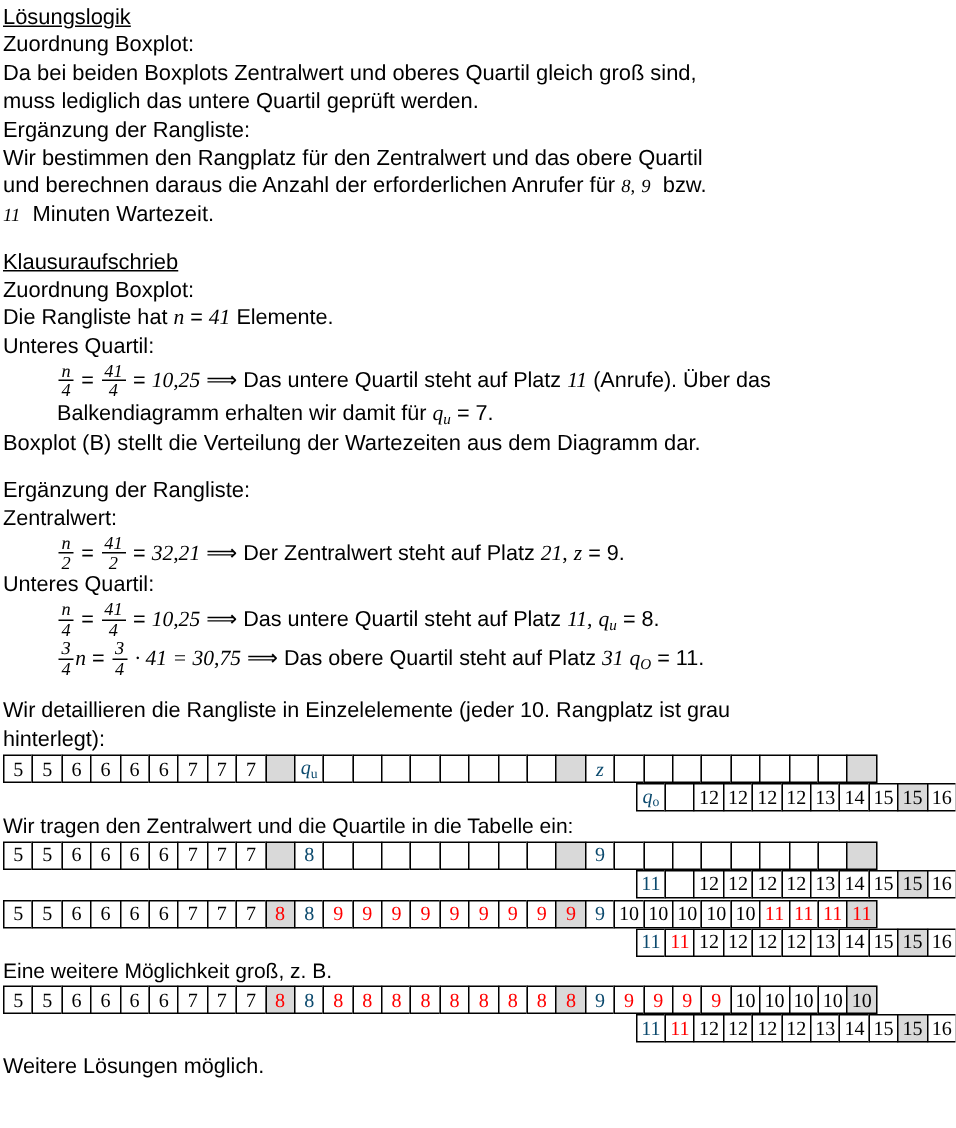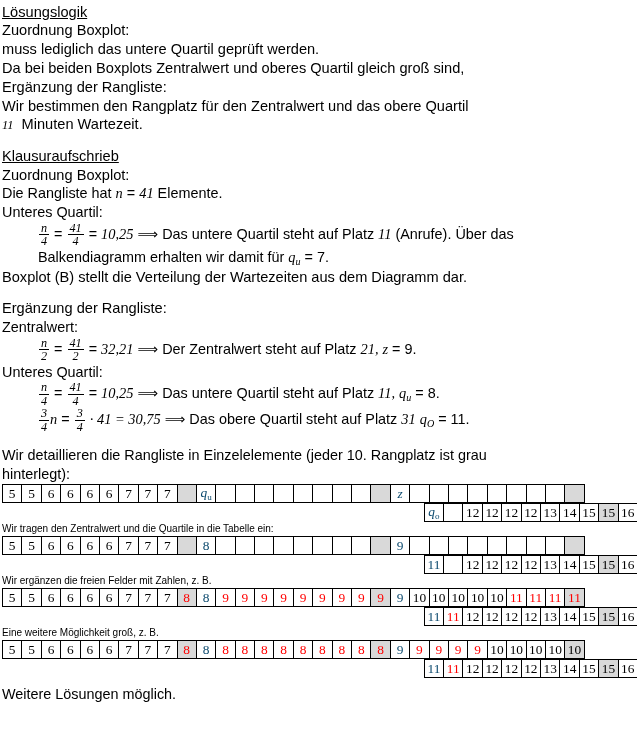--- a/index.html
+++ b/index.html
@@ -83,33 +83,34 @@
     align-items: center;
     justify-content: center;
     overflow: hidden;
     background: #ffffff;
   }
   .cell.gray { background: #d9d9d9; }
   .cell.red { color: #ff0000; }
   .cell.blue { color: #0c4a6e; }
   .row2 { margin-left: 408px; justify-content: flex-end; }
   .tbl-block { margin-top: 1px; }
-  .lbl { font-size: 10px; line-height: 1.30; }
+  .lbl { font-size: 14px; line-height: 1.30; }
 </style>
 </head>
 <body>
 
 <div class="page">
 
   <div class="hdr-u">Lösungslogik</div>
   <div class="ital">Zuordnung Boxplot:</div>
+  <div class="para">Da bei beiden Boxplots Zentralwert und oberes Quartil gleich groß sind,</div>
   <div class="para">muss lediglich das untere Quartil geprüft werden.</div>
-  <div class="para">Da bei beiden Boxplots Zentralwert und oberes Quartil gleich groß sind,</div>
   <div class="ital">Ergänzung der Rangliste:</div>
   <div class="para">Wir bestimmen den Rangplatz für den Zentralwert und das obere Quartil</div>
+  <div class="para"><span>und berechnen daraus die Anzahl der erforderlichen Anrufer für</span> <span class="mi num-sm">8,</span> <span class="mi num-sm">9</span>&nbsp; <span>bzw.</span></div>
   <div class="para"><span class="mi num-sm">11</span>&nbsp; <span>Minuten Wartezeit.</span></div>
 
   <div class="gap"></div>
 
   <div class="hdr-u">Klausuraufschrieb</div>
   <div class="ital">Zuordnung Boxplot:</div>
 
   <div class="plain">
     <span>Die Rangliste hat</span>
     <span class="mi">n</span>
@@ -283,21 +284,20 @@
         <div class="cell">12</div>
         <div class="cell">12</div>
         <div class="cell">13</div>
         <div class="cell">14</div>
         <div class="cell">15</div>
         <div class="cell gray">15</div>
         <div class="cell">16</div>
       </div>
     </div>
 
-  <div class="lbl">Wir ergänzen die freien Felder mit Zahlen, z. B.</div>
   <div class="tbl-block">
       <div class="trow">
         <div class="cell">5</div>
         <div class="cell">5</div>
         <div class="cell">6</div>
         <div class="cell">6</div>
         <div class="cell">6</div>
         <div class="cell">6</div>
         <div class="cell">7</div>
         <div class="cell">7</div>

